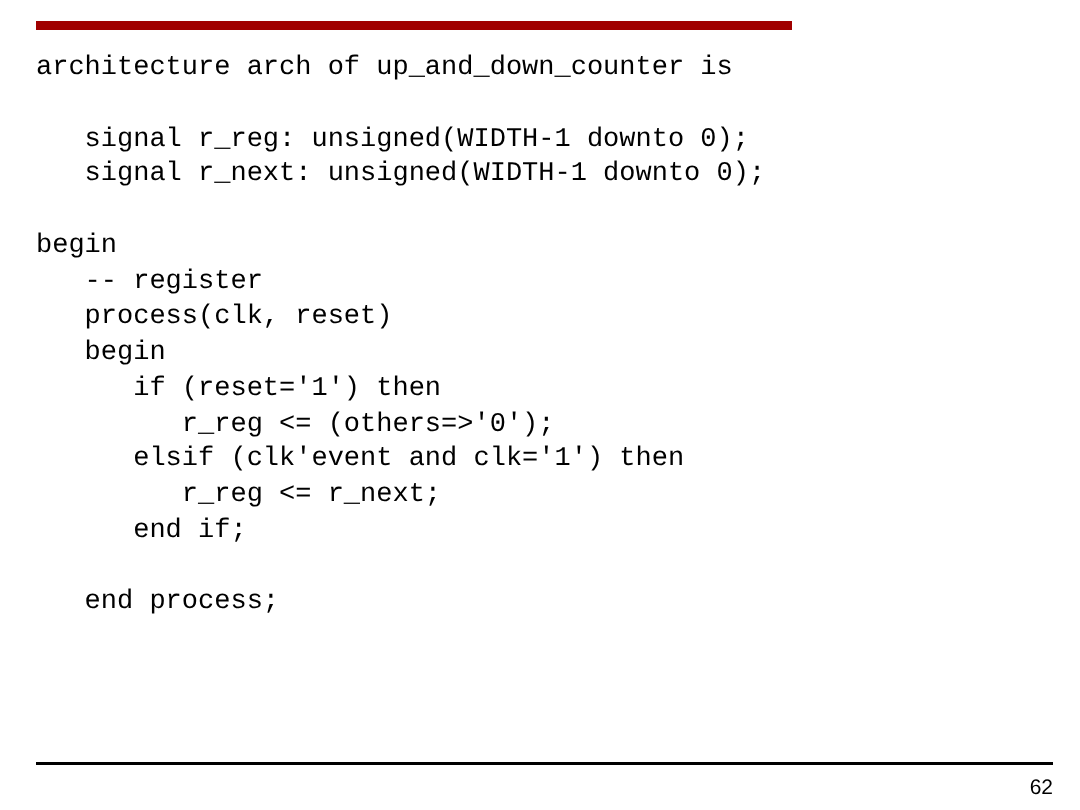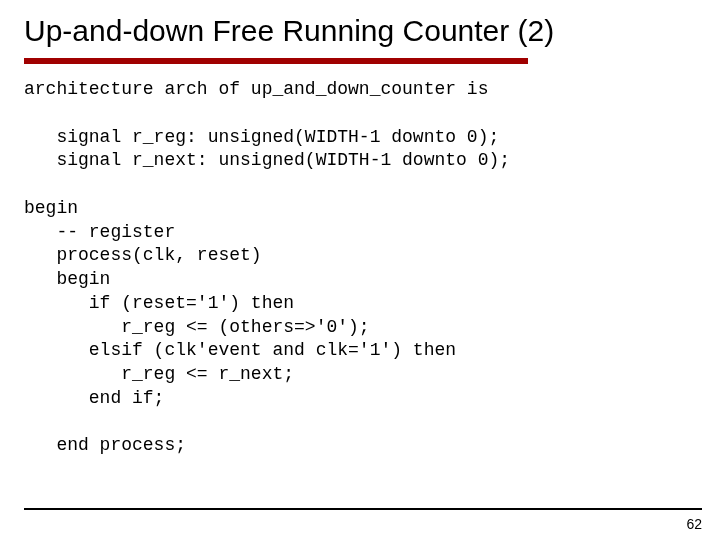--- a/index.html
+++ b/index.html
@@ -46,21 +46,20 @@
     right: 18px;
     bottom: 8px;
     font-size: 14px;
     color: #000;
   }
 </style>
 </head>
 <body>
 
 <div class="slide">
-  <h1 class="title">Up-and-down Free Running Counter (2)</h1>
   <div class="title-rule"></div>
   <div class="code">architecture arch of up_and_down_counter is
 
    signal r_reg: unsigned(WIDTH-1 downto 0);
    signal r_next: unsigned(WIDTH-1 downto 0);
 
 begin
    -- register
    process(clk, reset)
    begin

